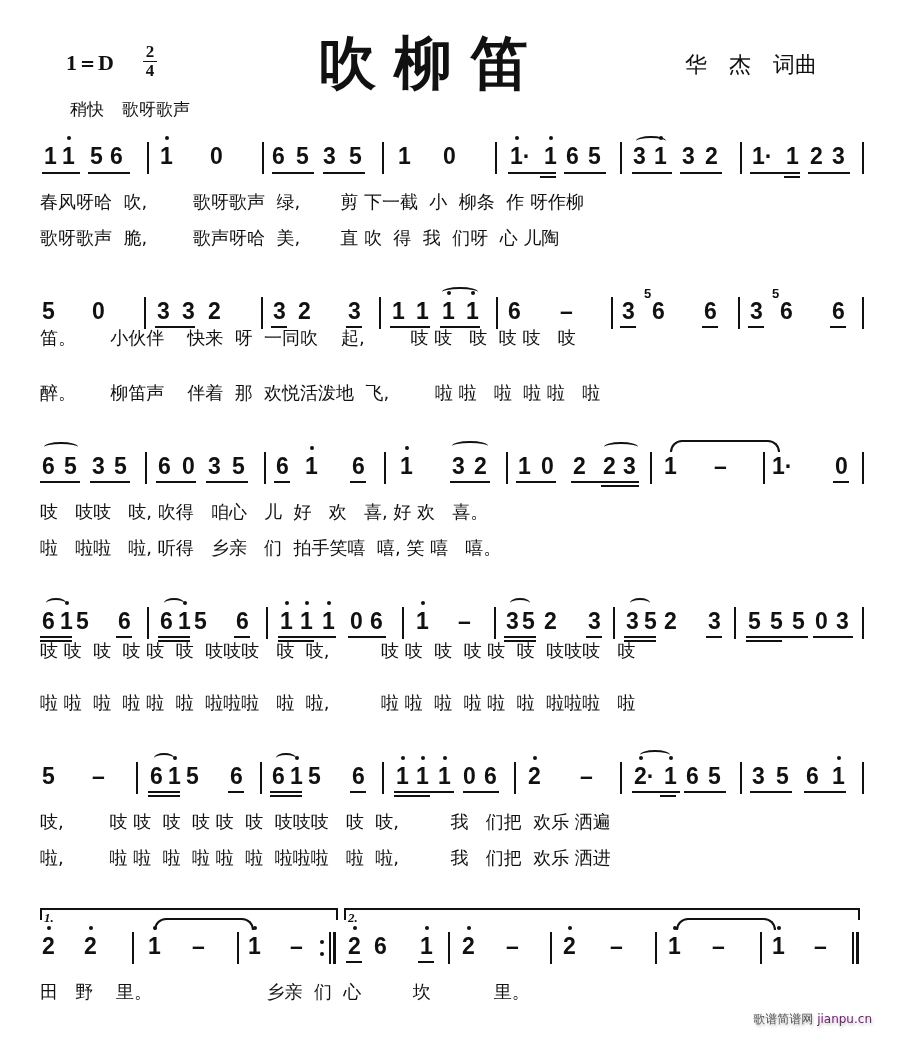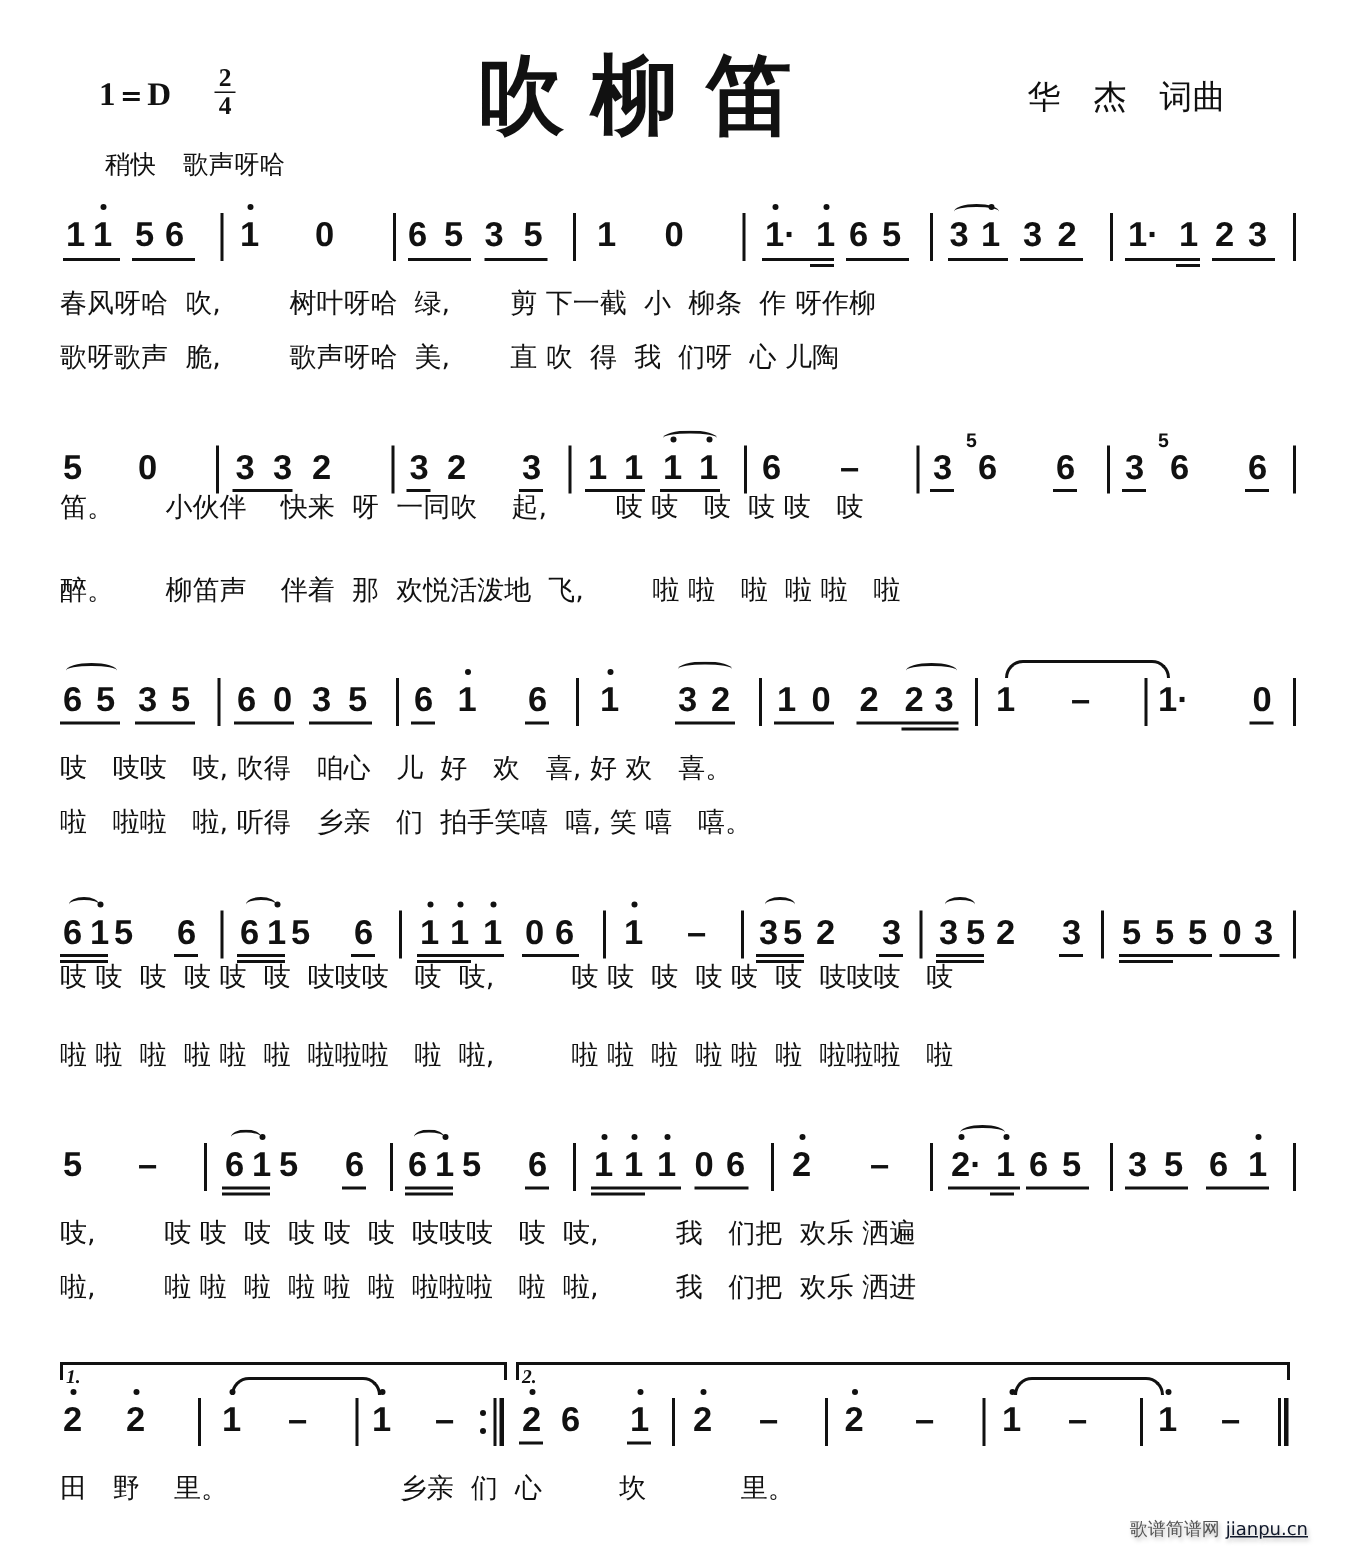--- a/index.html
+++ b/index.html
@@ -18,39 +18,39 @@
   .barline { position:absolute; width:2px; background:#111; height:32px; }
   .ul { position:absolute; height:2px; background:#111; }
   .lyric { position:absolute; font-family:"DejaVu Sans", sans-serif; font-size:18px; white-space:pre; letter-spacing:0px; }
   .slur { position:absolute; border-top:2px solid #111; border-radius:50% 50% 0 0; height:8px; }
   .dot-hi { position:absolute; width:4px; height:4px; background:#111; border-radius:50%; }
   .bracket { position:absolute; border-top:2px solid #111; }
   .bracket-l { position:absolute; width:2px; background:#111; }
   .volta { position:absolute; font-family:"Liberation Serif", serif; font-weight:bold; font-style:italic; font-size:13px; }
   .grace { position:absolute; font-family:"Liberation Sans", sans-serif; font-weight:bold; font-size:13px; }
   .watermark { right:30px; bottom:10px; font-family:"DejaVu Sans", sans-serif; font-size:12px; color:#555; white-space:nowrap; text-shadow:1px 2px 3px #bbb; }
-  .watermark .site { color:#0f172a; margin-left:4px;text-decoration:underline; }
+  .watermark .site { color:#701a75; margin-left:4px; }
 </style>
 </head>
 <body>
 
 <div class="abs key">
   <span>1</span><span class="eq">=</span><span>D</span>
 </div>
 <div class="abs timesig">
   <div>2</div>
   <div class="bar"></div>
   <div>4</div>
 </div>
 <div class="abs title">吹柳笛</div>
 <div class="abs author">
   <span>华</span><span>杰</span><span style="margin-right:0">词曲</span>
 </div>
 <div class="abs tempo">
-  <span>稍快</span><span>歌声呀哈</span>
+  <span>稍快</span><span>歌呀歌声</span>
 </div>
 
 <div id="score">
     <span class="note" style="left: 44px; top: 142px;">1</span>
     <span class="note" style="left: 62px; top: 142px;">1</span>
     <span class="dot-hi" style="left: 67px; top: 136px;"></span>
     <span class="note" style="left: 90px; top: 142px;">5</span>
     <span class="note" style="left: 110px; top: 142px;">6</span>
     <span class="note" style="left: 160px; top: 142px;">1</span>
     <span class="dot-hi" style="left: 165px; top: 136px;"></span>
@@ -69,21 +69,21 @@
     <span class="note" style="left: 588px; top: 142px;">5</span>
     <span class="note" style="left: 633px; top: 142px;">3</span>
     <span class="note" style="left: 654px; top: 142px;">1</span>
     <span class="dot-hi" style="left: 659px; top: 136px;"></span>
     <span class="note" style="left: 682px; top: 142px;">3</span>
     <span class="note" style="left: 705px; top: 142px;">2</span>
     <span class="note" style="left: 752px; top: 142px;">1·</span>
     <span class="note" style="left: 786px; top: 142px;">1</span>
     <span class="note" style="left: 810px; top: 142px;">2</span>
     <span class="note" style="left: 832px; top: 142px;">3</span>
-    <div class="lyric" style="left: 40px; top: 190px;">春风呀哈  吹,        树叶呀哈  绿,       剪 下一截  小  柳条  作 呀作柳</div>
+    <div class="lyric" style="left: 40px; top: 190px;">春风呀哈  吹,        歌呀歌声  绿,       剪 下一截  小  柳条  作 呀作柳</div>
     <div class="lyric" style="left: 40px; top: 226px;">歌呀歌声  脆,        歌声呀哈  美,       直 吹  得  我  们呀  心 儿陶</div>
     <span class="note" style="left: 42px; top: 297px;">5</span>
     <span class="note" style="left: 92px; top: 297px;">0</span>
     <span class="note" style="left: 157px; top: 297px;">3</span>
     <span class="note" style="left: 182px; top: 297px;">3</span>
     <span class="note" style="left: 208px; top: 297px;">2</span>
     <span class="note" style="left: 273px; top: 297px;">3</span>
     <span class="note" style="left: 298px; top: 297px;">2</span>
     <span class="note" style="left: 348px; top: 297px;">3</span>
     <span class="note" style="left: 392px; top: 297px;">1</span>

